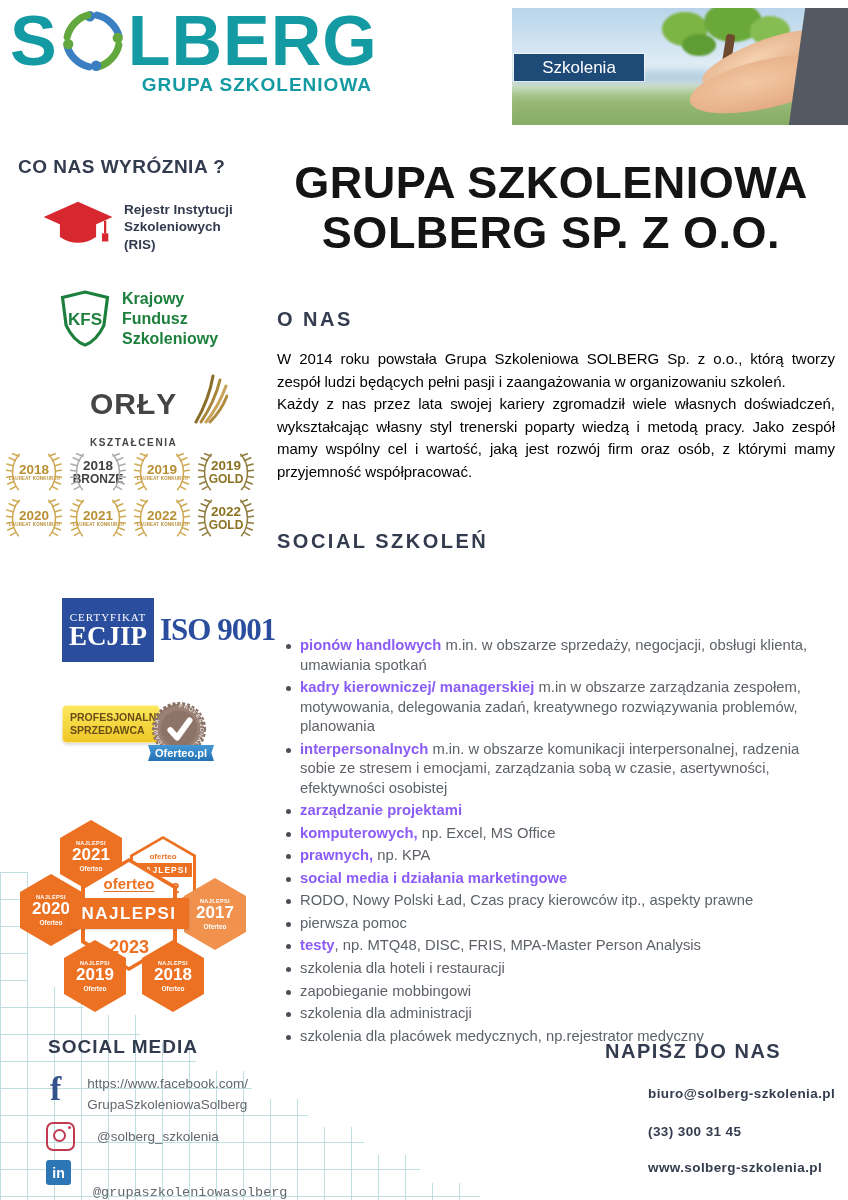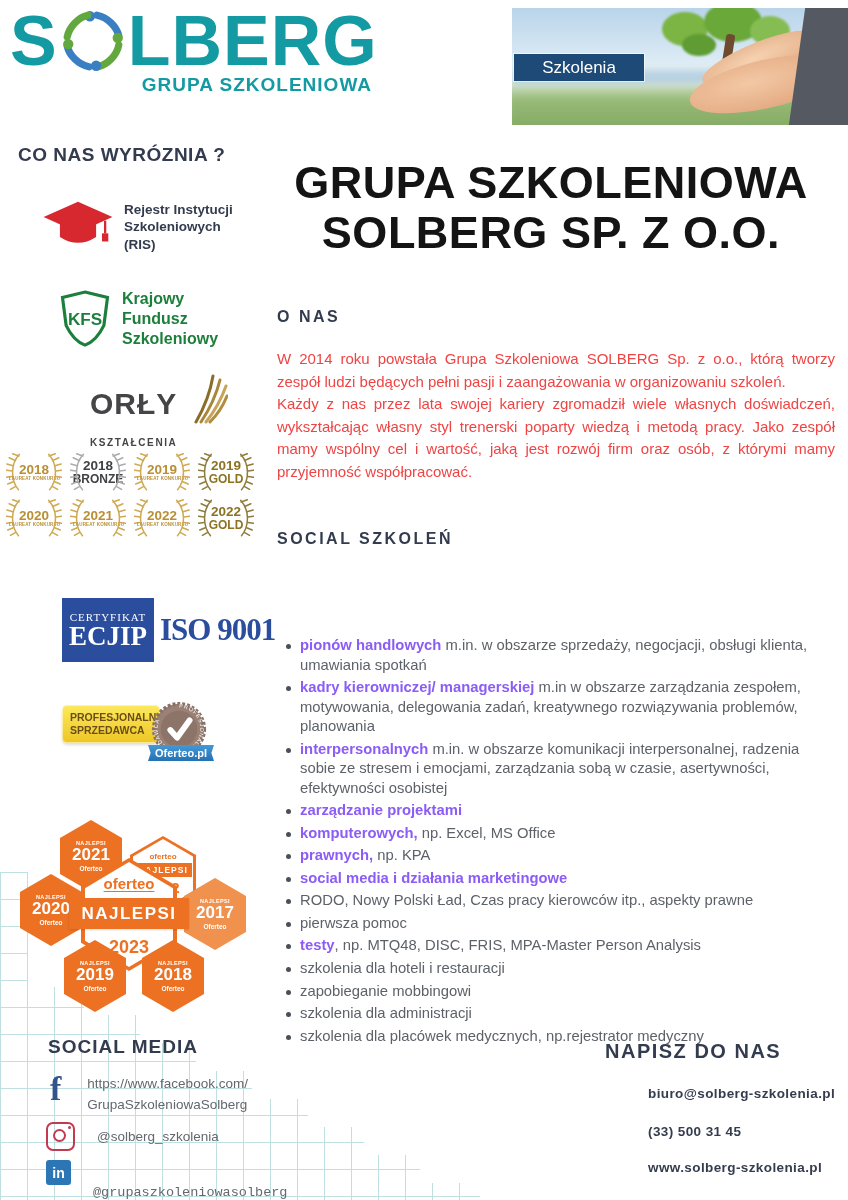--- a/index.html
+++ b/index.html
@@ -33,21 +33,21 @@
   .hero .hand2{position:absolute;left:186px;top:34px;width:124px;height:32px;border-radius:50%;
         background:radial-gradient(ellipse at 45% 45%,#f6d2b2,#e0a87f);transform:rotate(-22deg);}
   .hero .trunk{position:absolute;left:212px;top:26px;width:9px;height:32px;background:#6e4b2e;
         border-radius:3px;transform:rotate(9deg);}
   .hero .fol{position:absolute;border-radius:50%;filter:blur(1px);}
   .hero .banner{position:absolute;left:2px;top:46px;width:130px;height:27px;background:#1d4a77;
         color:#ffffff;font-size:17px;display:flex;align-items:center;justify-content:center;
         box-shadow:0 0 0 1px rgba(255,255,255,.55);}
   
   .side-head{position:absolute;font-weight:bold;color:#333b4e;z-index:2;}
-  #whyus{left:18px;top:144px;font-size:19px;letter-spacing:.5px;}
+  #whyus{left:18px;top:156px;font-size:19px;letter-spacing:.5px;}
   .badge-row{position:absolute;display:flex;align-items:center;z-index:2;}
   #ris{left:40px;top:198px;}
   #ris .lbl{margin-left:8px;width:128px;font-size:13.5px;font-weight:bold;color:#333b4e;line-height:1.3;}
   #kfs{left:58px;top:288px;}
   #kfs .lbl{margin-left:10px;font-size:16px;font-weight:bold;color:#1d7f3c;line-height:1.25;}
   #orly{position:absolute;left:90px;top:368px;width:110px;z-index:2;}
   #orly .wing{position:absolute;right:-28px;top:2px;}
   #orly .t1{font-size:30px;font-weight:800;color:#454548;letter-spacing:1px;line-height:1;margin-top:21px;}
   #orly .t2{font-size:10px;font-weight:bold;color:#454548;letter-spacing:1.6px;margin-top:18px;}
   .laurels{position:absolute;left:2px;top:450px;display:grid;
@@ -122,23 +122,23 @@
   .soc-lbl{font-size:13.5px;color:#63686e;line-height:1.55;}
   .fb-f{font-size:34px;font-weight:bold;color:#32538c;line-height:.9;font-family:"Liberation Serif",serif;}
   .ig{width:25px;height:25px;border:2.5px solid #c13a52;border-radius:7px;position:relative;}
   .ig .c{position:absolute;left:5px;top:5px;width:9px;height:9px;border:2.5px solid #c13a52;border-radius:50%;}
   .ig .d{position:absolute;right:2px;top:2px;width:3px;height:3px;background:#c13a52;border-radius:50%;}
   .li{width:25px;height:25px;background:#2d76b5;border-radius:3px;color:#fff;font-size:14px;
       font-weight:bold;display:flex;align-items:center;justify-content:center;}
   
   .title{position:absolute;left:258px;top:158px;width:586px;text-align:center;color:#141414;
         font-size:45px;font-weight:800;line-height:1.12;letter-spacing:.5px;z-index:2;}
-  .sec-head{position:absolute;font-size:16px;font-weight:800;color:#333b4e;letter-spacing:2.5px;z-index:2;}
+  .sec-head{position:absolute;font-size:20px;font-weight:800;color:#333b4e;letter-spacing:2.5px;z-index:2;}
   #onas-h{left:277px;top:308px;}
-  #about-p{position:absolute;left:277px;top:348px;width:558px;font-size:15px;color:#ef4444;
+  #about-p{position:absolute;left:277px;top:348px;width:558px;font-size:15px;color:#000000;
         line-height:1.5;text-align:justify;z-index:2;}
   #obszar-h{left:277px;top:530px;}
   #areas-intro{position:absolute;left:277px;top:560px;width:545px;font-size:15px;color:#5d6269;
         line-height:1.6;z-index:2;}
   .bullets{position:absolute;left:282px;top:636px;width:545px;margin:0;padding:0;list-style:none;
         font-size:14.8px;color:#5d6269;line-height:1.32;z-index:2;}
   .bullets li{position:relative;padding-left:18px;margin-bottom:3px;}
   .bullets li::before{content:"";position:absolute;left:4px;top:8px;width:5px;height:5px;
         border-radius:50%;background:#4a4f58;}
   .bullets b{color:#8b5cf6;}
@@ -447,16 +447,16 @@
     <li><b></b><span>pierwsza pomoc</span></li>
     <li><b>testy</b><span>, np. MTQ48, DISC, FRIS, MPA-Master Person Analysis</span></li>
     <li><b></b><span>szkolenia dla hoteli i restauracji</span></li>
     <li><b></b><span>zapobieganie mobbingowi</span></li>
     <li><b></b><span>szkolenia dla administracji</span></li>
     <li><b></b><span>szkolenia dla placówek medycznych, np.rejestrator medyczny</span></li>
   </ul>
 
   <div id="contact-h" class="sec-head">NAPISZ DO NAS</div>
   <div class="contact-line" style="top:1086px;">biuro@solberg-szkolenia.pl</div>
-  <div class="contact-line" style="top:1124px;">(33) 500 31 45</div>
+  <div class="contact-line" style="top:1124px;">(33) 300 31 45</div>
   <div class="contact-line" style="top:1160px;">www.solberg-szkolenia.pl</div>
 
 </div>
 
 </body></html>

